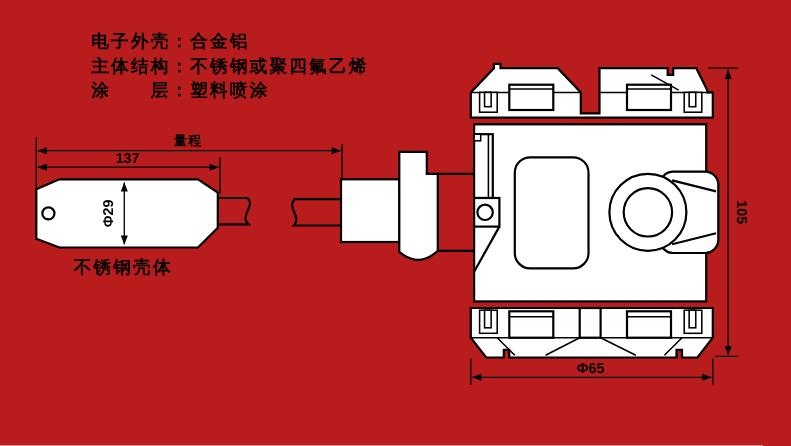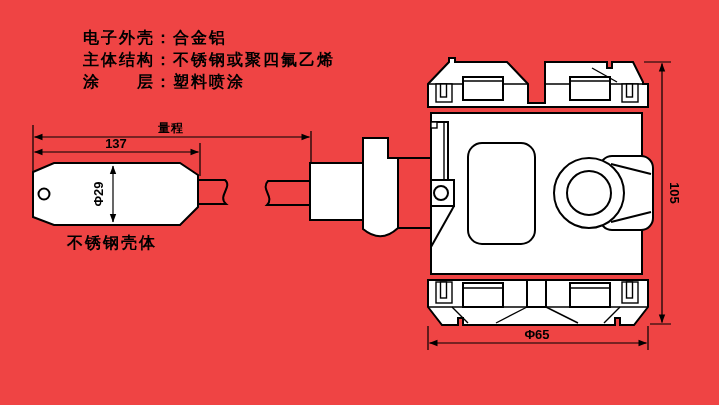--- a/index.html
+++ b/index.html
@@ -1,16 +1,16 @@
 <!DOCTYPE html>
 <html><head>
 <meta charset="utf-8">
 <style>
   html,body{margin:0;padding:0;background:#fff;}
-  .stage{position:relative;width:719px;height:405px;background:#ef4444;overflow:hidden;
+  .stage{position:relative;width:719px;height:405px;background:#b91c1c;overflow:hidden;
          font-family:"Liberation Sans","DejaVu Sans",sans-serif;}
   svg{display:block;}
   text{fill:#000;font-family:"Liberation Sans","DejaVu Sans",sans-serif;font-weight:bold;}
   .spec{font-size:16px;letter-spacing:2px;}
   .lbl-lg{font-size:16px;letter-spacing:2px;}
   .dim-sm{font-size:12px;letter-spacing:1px;}
   .dim-md{font-size:13px;}
   .obj{stroke:#000;stroke-width:2;fill:none;}
   .objf{stroke:#000;stroke-width:2;fill:#fff;}
   .det{stroke:#000;stroke-width:1.4;fill:none;}

